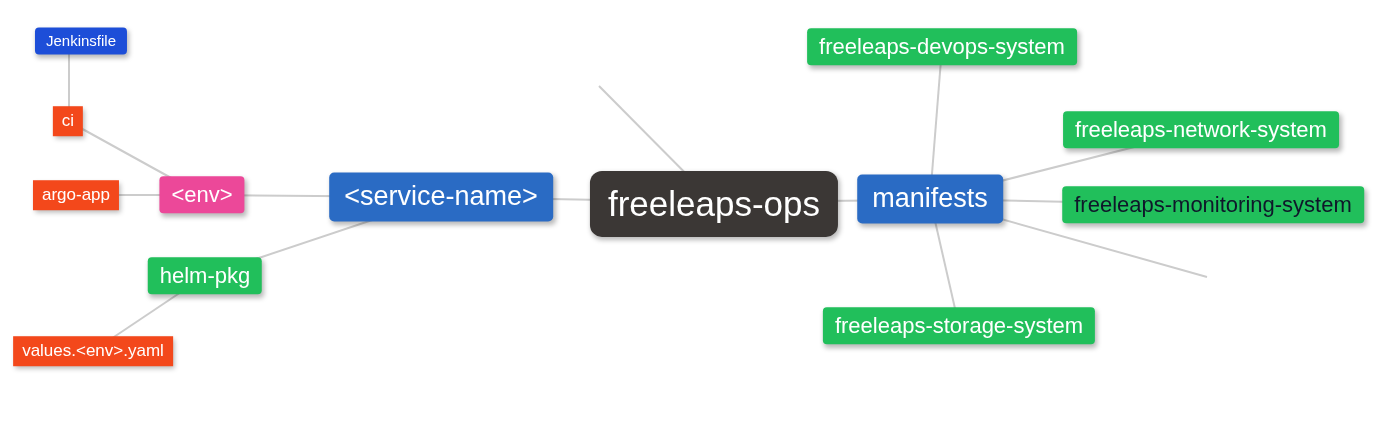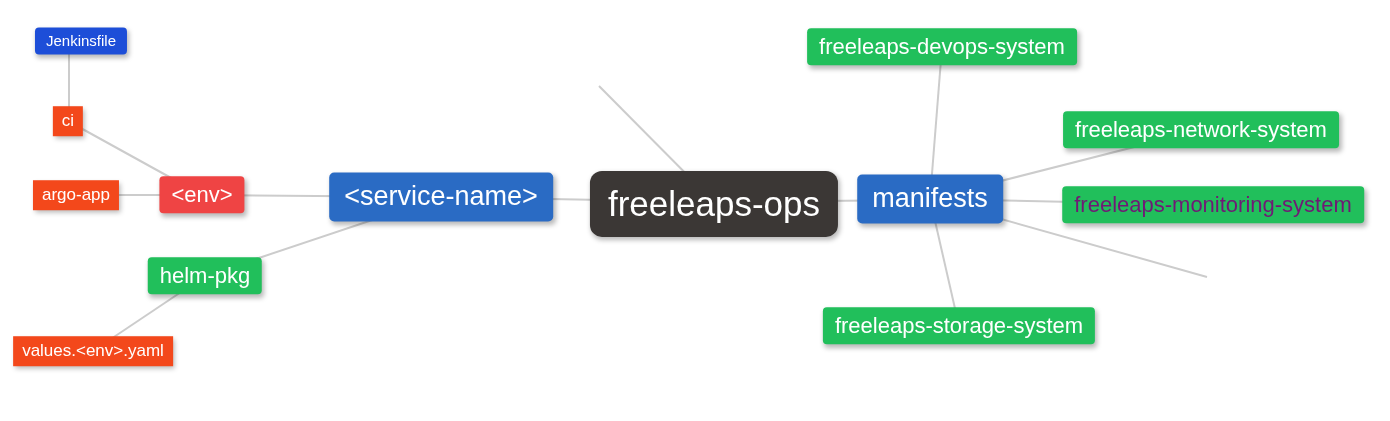--- a/index.html
+++ b/index.html
@@ -55,23 +55,23 @@
       <line x1="714" y1="202" x2="930" y2="200" stroke="#CCCCCC" stroke-width="2"></line>
       <line x1="930" y1="199" x2="942" y2="47" stroke="#CCCCCC" stroke-width="2"></line>
       <line x1="930" y1="199" x2="1201" y2="130" stroke="#CCCCCC" stroke-width="2"></line>
       <line x1="930" y1="199" x2="1213" y2="205" stroke="#CCCCCC" stroke-width="2"></line>
       <line x1="930" y1="199" x2="1207" y2="277" stroke="#CCCCCC" stroke-width="2"></line>
       <line x1="930" y1="199" x2="959" y2="326" stroke="#CCCCCC" stroke-width="2"></line>
     </svg>
 <div class="node root" style="left: 714px; top: 204px; background: rgb(59, 55, 53); color: rgb(255, 255, 255);">freeleaps-ops</div>
     <div class="node primary" style="left: 441px; top: 197px; background: rgb(42, 107, 196); color: rgb(255, 255, 255);">&lt;service-name&gt;</div>
     <div class="node primary" style="left: 930px; top: 199px; background: rgb(42, 107, 196); color: rgb(255, 255, 255);">manifests</div>
-    <div class="node secondary" style="left: 202px; top: 195px; background: #ef4444; color: rgb(255, 255, 255);">&lt;env&gt;</div>
+    <div class="node secondary" style="left: 202px; top: 195px; background: #ec4899; color: rgb(255, 255, 255);">&lt;env&gt;</div>
     <div class="node secondary" style="left: 205px; top: 276px; background: rgb(33, 191, 91); color: rgb(255, 255, 255);">helm-pkg</div>
     <div class="node secondary" style="left: 942px; top: 47px; background: rgb(33, 191, 91); color: rgb(255, 255, 255);">freeleaps-devops-system</div>
     <div class="node secondary" style="left: 1201px; top: 130px; background: rgb(33, 191, 91); color: rgb(255, 255, 255);">freeleaps-network-system</div>
-    <div class="node secondary" style="left: 1213px; top: 205px; background: rgb(33, 191, 91); color: #701a75;">freeleaps-monitoring-system</div>
+    <div class="node secondary" style="left: 1213px; top: 205px; background: rgb(33, 191, 91); color: #0f172a;">freeleaps-monitoring-system</div>
     <div class="node secondary" style="left: 959px; top: 326px; background: rgb(33, 191, 91); color: rgb(255, 255, 255);">freeleaps-storage-system</div>
     <div class="node tertiary" style="left: 68px; top: 121px; background: rgb(243, 72, 27); color: rgb(255, 255, 255);">ci</div>
     <div class="node tertiary" style="left: 76px; top: 195px; background: rgb(243, 72, 27); color: rgb(255, 255, 255);">argo-app</div>
     <div class="node tertiary" style="left: 93px; top: 351px; background: rgb(243, 72, 27); color: rgb(255, 255, 255);">values.&lt;env&gt;.yaml</div>
     <div class="node quaternary" style="left: 59px; top: 41px; background: #1d4ed8; color: rgb(255, 255, 255); margin-left: 22px;">Jenkinsfile</div>
   </div>
 
 </body></html>

